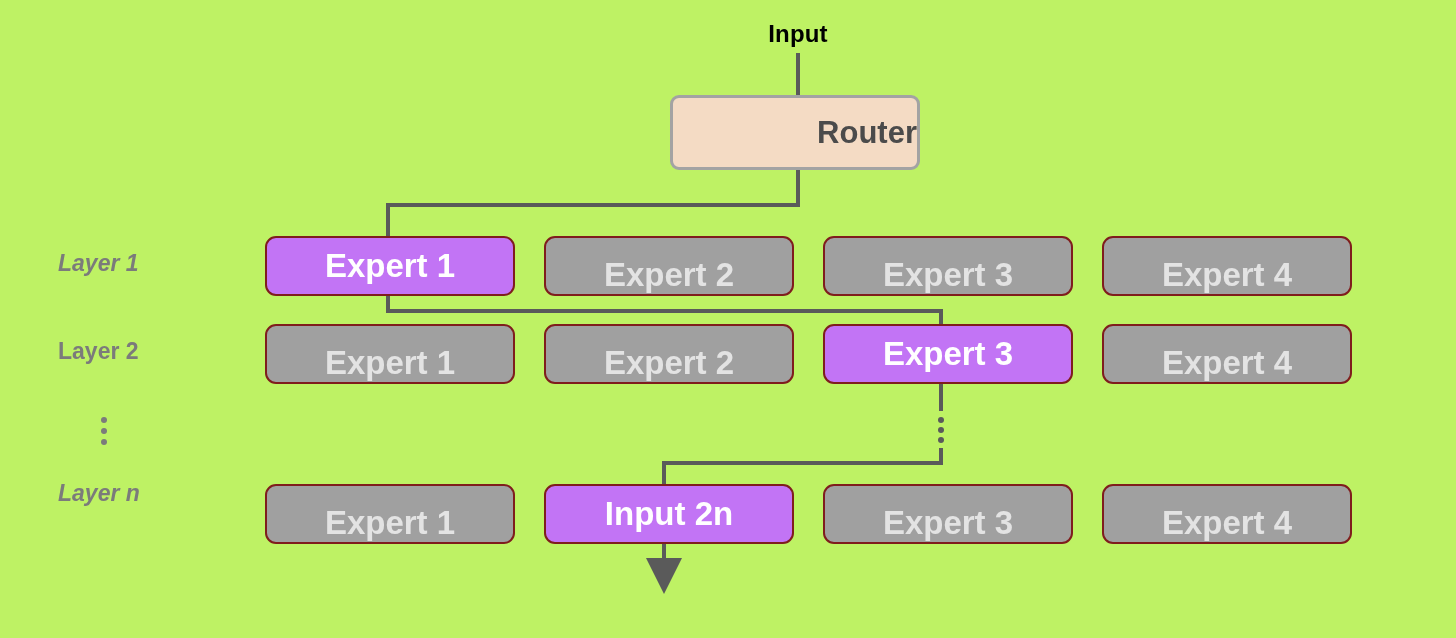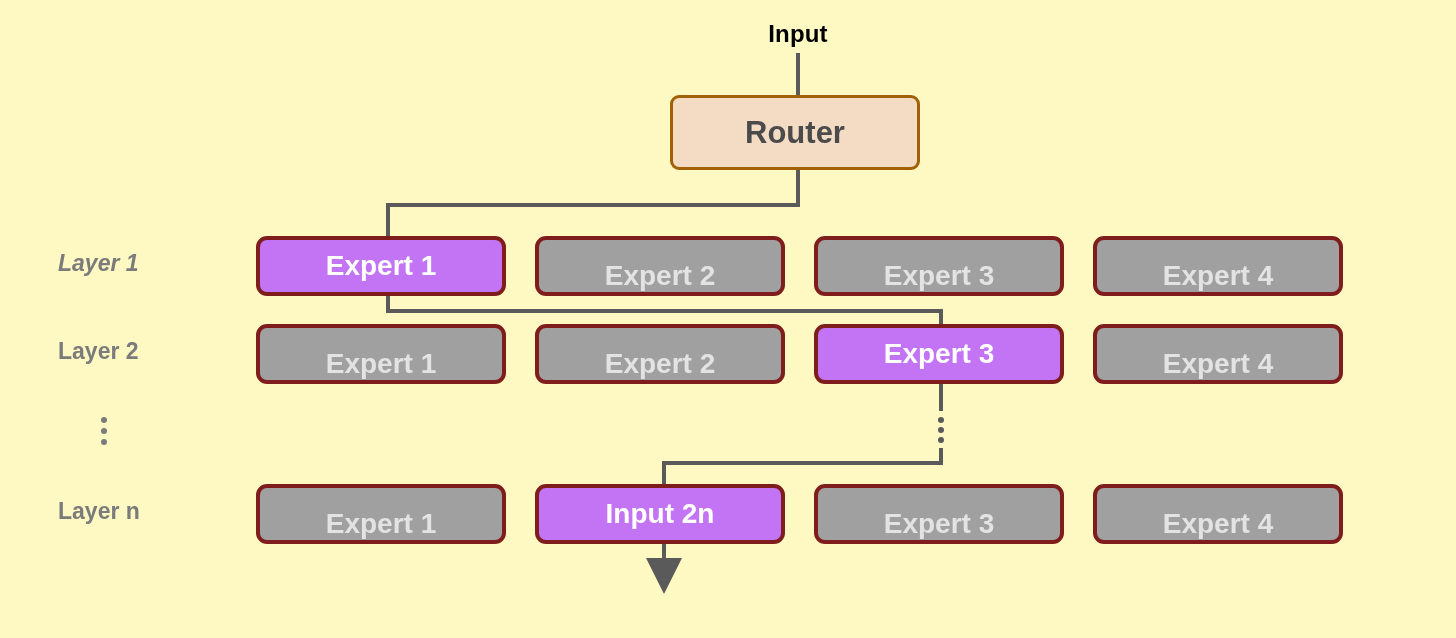--- a/index.html
+++ b/index.html
@@ -11,21 +11,21 @@
     width: 1456px;
     height: 638px;
     font-family: "Liberation Sans", sans-serif;
     position: relative;
     overflow: hidden;
   }
   #stage {
     position: relative;
     width: 1456px;
     height: 638px;
-    background: #fef9c3;
+    background: #bef264;
   }
   
   #wires {
     position: absolute;
     left: 0; top: 0;
     width: 1456px;
     height: 638px;
     pointer-events: none;
   }
   
@@ -52,30 +52,32 @@
     box-sizing: border-box;
     display: flex;
     align-items: center;
     justify-content: center;
     border-radius: 11px;
     font-weight: bold;
     white-space: nowrap;
   }
   .node.router {
     background: #F4DBC4;
-    border: 3px solid #a16207;
+    border: 3px solid #a3a3a3;
     color: #4b4b4b;
     font-size: 31px;
     border-radius: 9px;
+    justify-content: flex-end;
   }
   .node.expert {
-    border: 4px solid #7f1d1d;
-    font-size: 28px;
+    border: 2px solid #7f1d1d;
+    font-size: 33px;
     height: 60px;
     width: 250px;
+    margin-left: 9px;
   }
   .node.expert.inactive {
     background: #A0A0A0;
     color: #E3E3E3;
     align-items: flex-end;
   }
   .node.expert.active {
     background: #C274F5;
     color: #ffffff;
   }
@@ -162,21 +164,21 @@
     <span></span>
     <span></span>
   </div>
 
   <div class="vdots wire" style="left:938px; top:417px; width:6px; height:26px;">
     <span></span>
     <span></span>
     <span></span>
   </div>
 
-  <div class="layer-label" style="left:58px; top:498px;">Layer n</div>
+  <div class="layer-label" style="left:58px; top:480px;font-style:italic;">Layer n</div>
 
   <div class="node expert inactive" style="left:256px; top:484px;">
     <span>Expert 1</span>
   </div>
   <div class="node expert active" style="left:535px; top:484px;">
     <span>Input 2n</span>
   </div>
   <div class="node expert inactive" style="left:814px; top:484px;">
     <span>Expert 3</span>
   </div>

